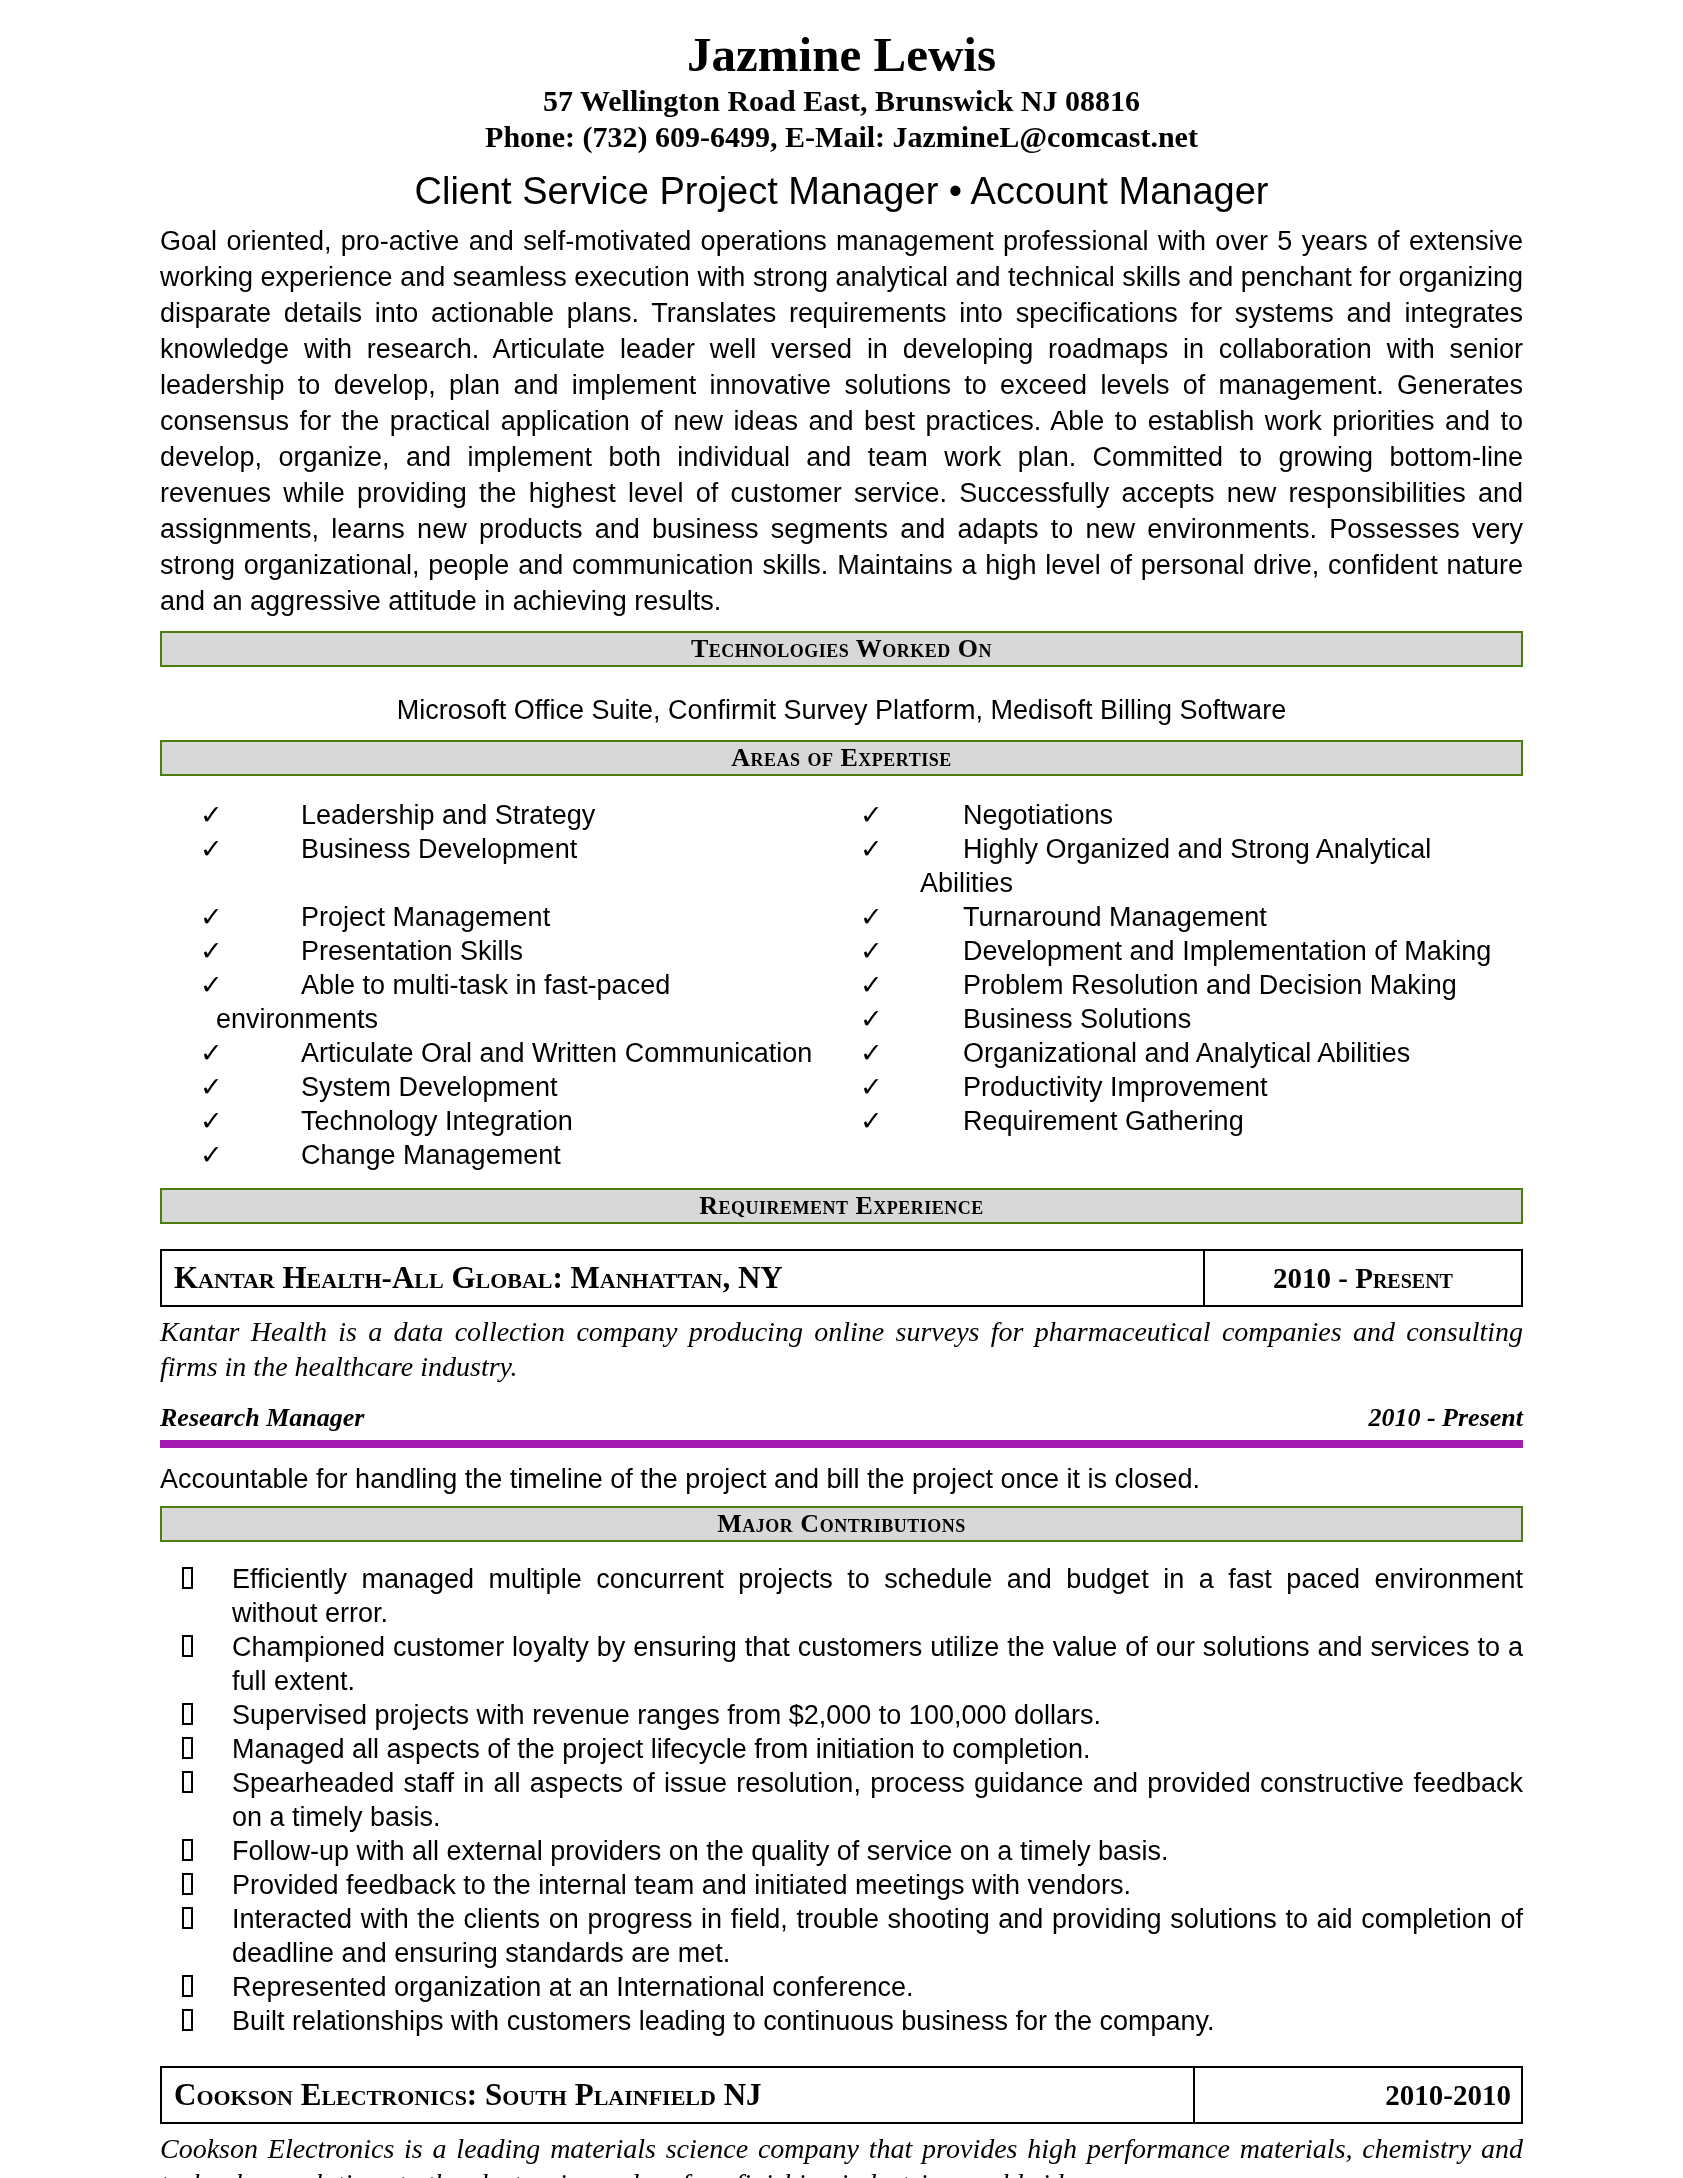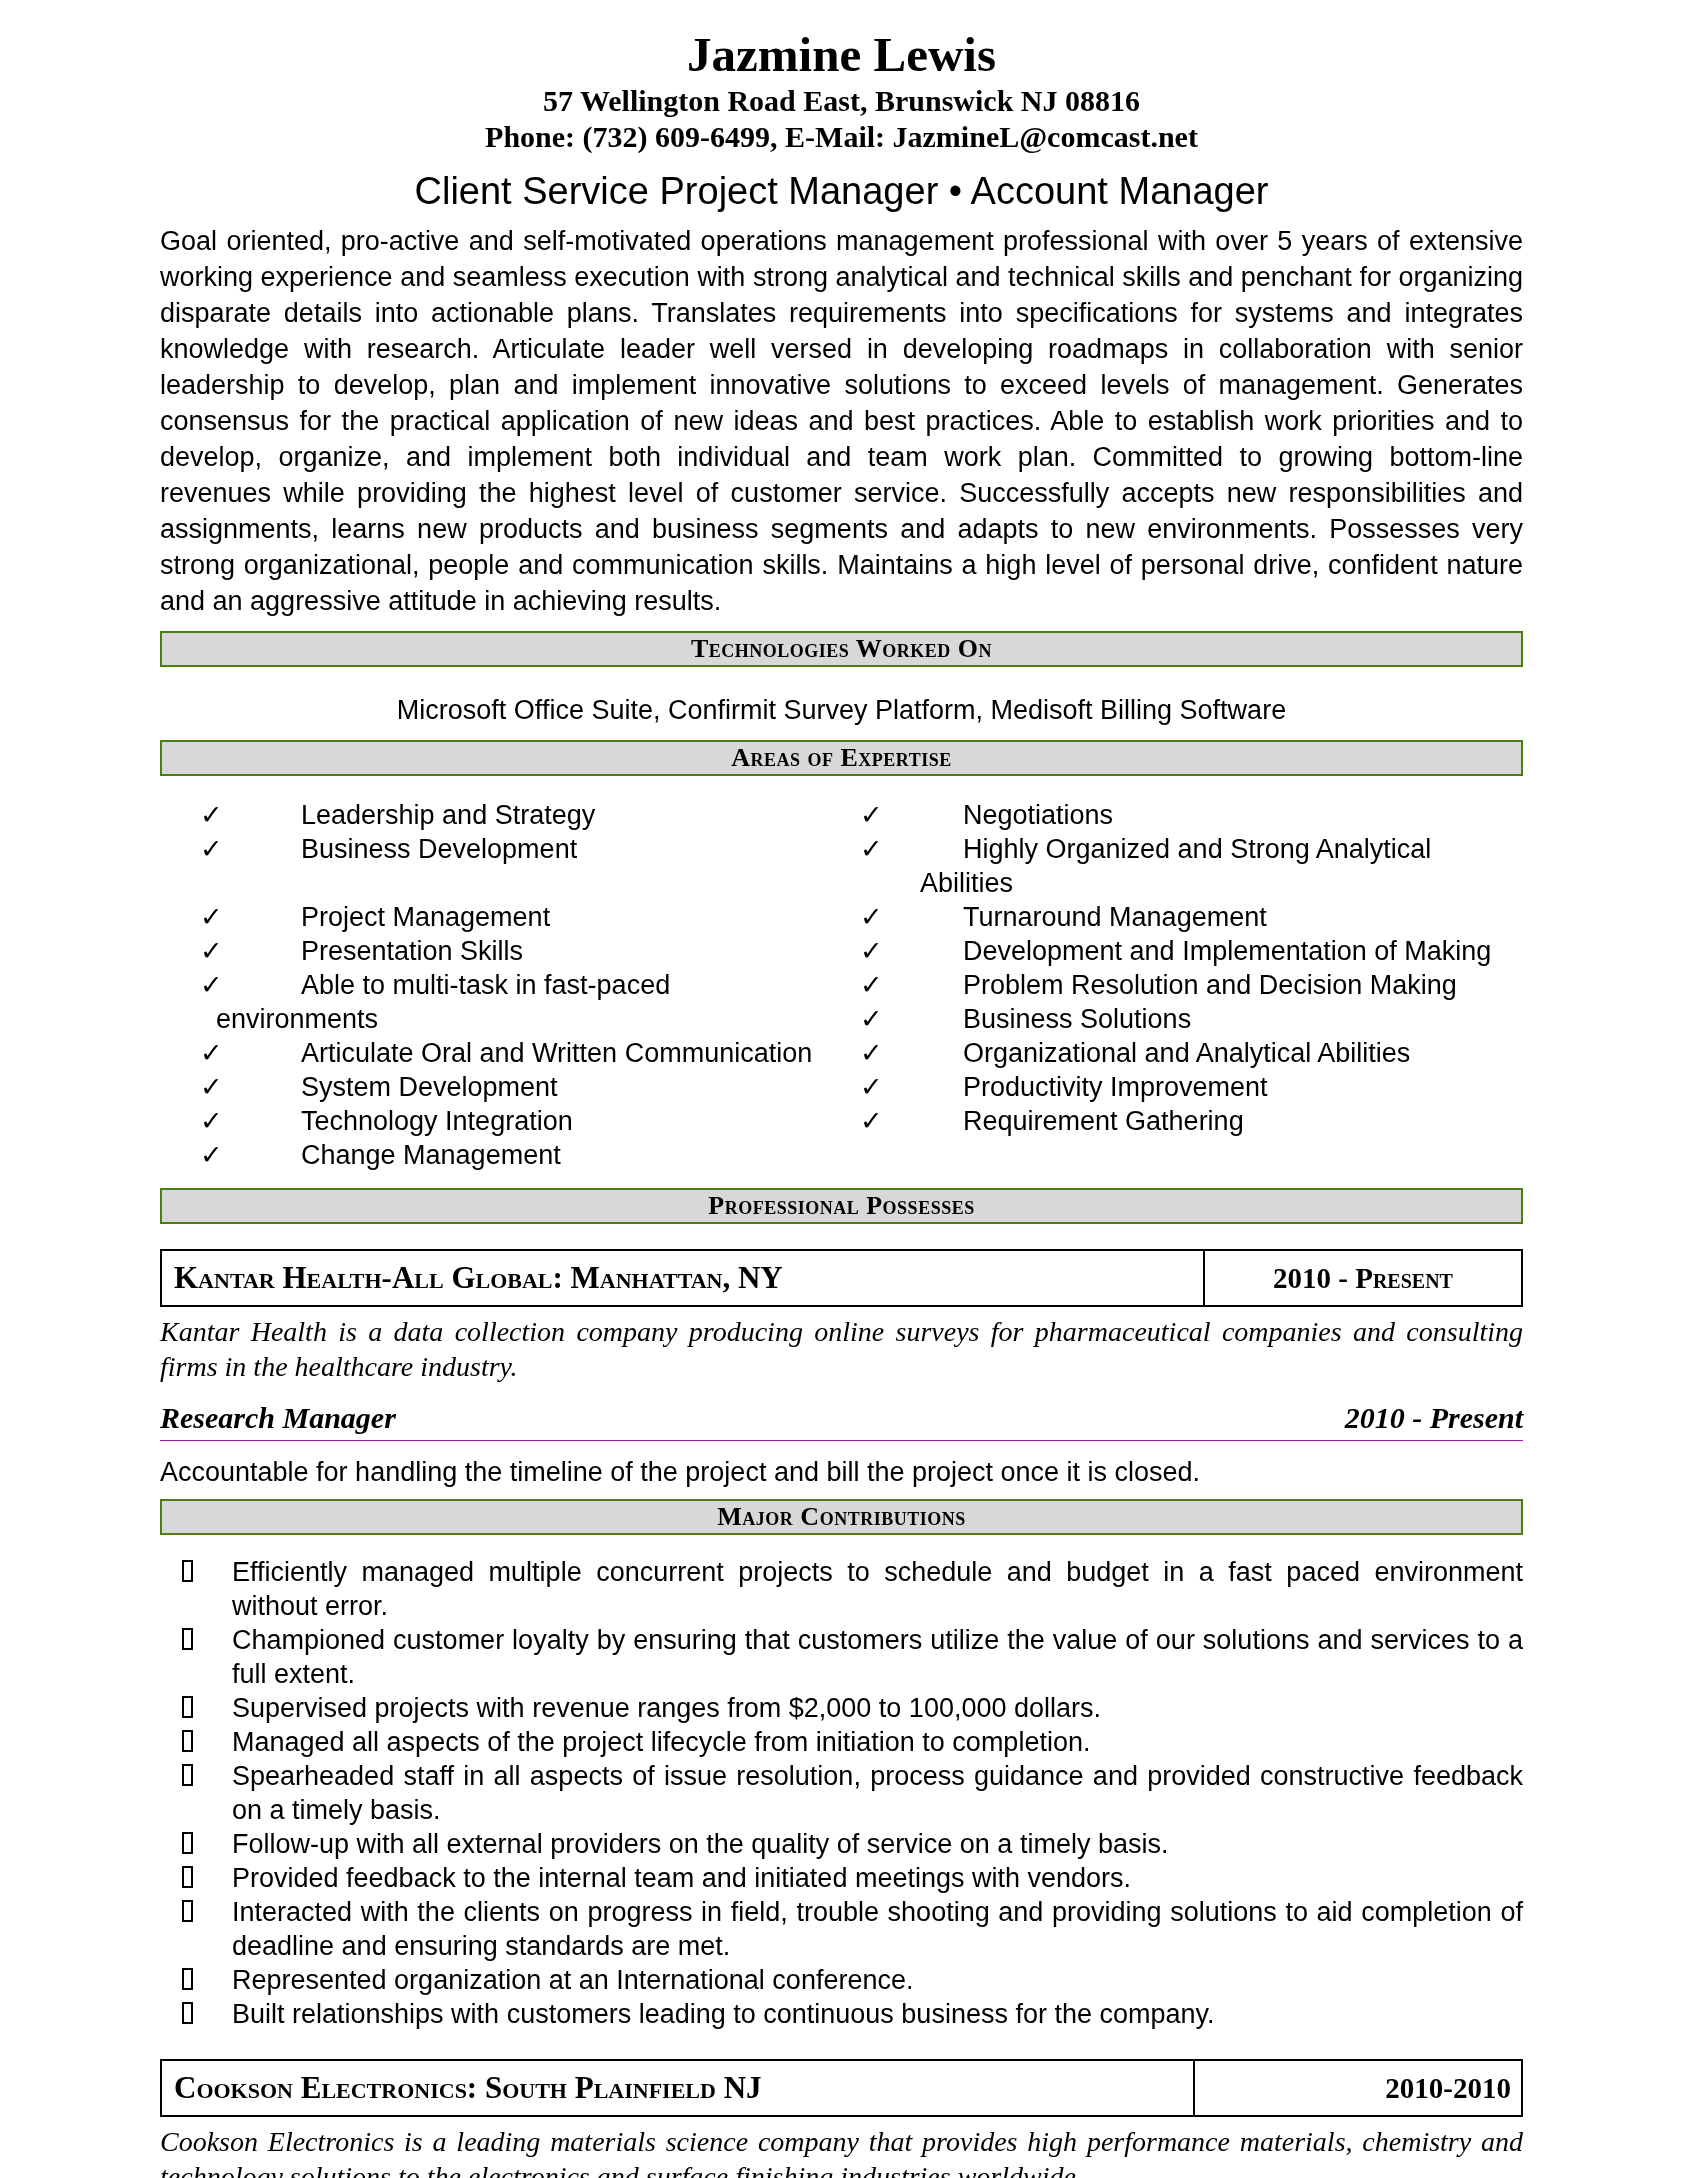--- a/index.html
+++ b/index.html
@@ -33,22 +33,22 @@
   
   .job-row { display:flex; border:2px solid #000; margin-top:25px; background:#fff; }
   .job-company { flex:1; padding:7px 10px 7px 12px; font-family:"Liberation Serif",serif;
                  font-weight:700; font-size:31px; line-height:40px; font-variant:small-caps; }
   .job-dates { width:316px; border-left:2px solid #000; display:flex; align-items:center; justify-content:center;
                font-family:"Liberation Serif",serif; font-weight:700; font-size:29px; font-variant:small-caps; }
   .job-dates.right-align { justify-content:flex-end; padding-right:10px; }
   .job-desc { font-family:"Liberation Serif",serif; font-style:italic; font-size:28px; line-height:35px;
               text-align:justify; margin-top:7px; }
   .role-row { display:flex; justify-content:space-between; align-items:flex-end;
-              border-bottom:1px solid #a21caf; margin-top:16px; padding-bottom:4px;
-              font-family:"Liberation Serif",serif; font-style:italic; font-weight:700; font-size:30px; line-height:36px; }
+              border-bottom:8px solid #a21caf; margin-top:16px; padding-bottom:4px;
+              font-family:"Liberation Serif",serif; font-style:italic; font-weight:700; font-size:26px; line-height:36px; }
   .role-summary { font-family:"Liberation Sans",sans-serif; font-size:27px; line-height:34px; margin-top:14px; }
 
   
   .bullets { margin-top:20px; margin-bottom:28px; }
   .bullet { position:relative; padding-left:72px; font-family:"Liberation Sans",sans-serif;
             font-size:27px; line-height:34px; text-align:justify; }
   .bullet-box { position:absolute; left:22px; top:5px; width:11px; height:22px;
                 border:2px solid #000; box-sizing:border-box; background:#fff; }
 </style>
 </head>
@@ -125,21 +125,21 @@
       <span class="l-text">Technology Integration</span>
       <span class="check r-check">✓</span>
       <span class="r-text">Requirement Gathering</span>
     </div>
     <div class="exp-row">
       <span class="check l-check">✓</span>
       <span class="l-text">Change Management</span>
     </div>
   </div>
 
-  <div class="bar" style="margin-top:16px;">Professional Possesses</div>
+  <div class="bar" style="margin-top:16px;">Requirement Experience</div>
 
   <div class="job-row">
     <div class="job-company">Kantar Health-All Global: Manhattan, NY</div>
     <div class="job-dates">2010 - Present</div>
   </div>
   <div class="job-desc">Kantar Health is a data collection company producing online surveys for pharmaceutical companies and consulting firms in the healthcare industry.</div>
 
   <div class="role-row">
     <span>Research Manager</span>
     <span>2010 - Present</span>

